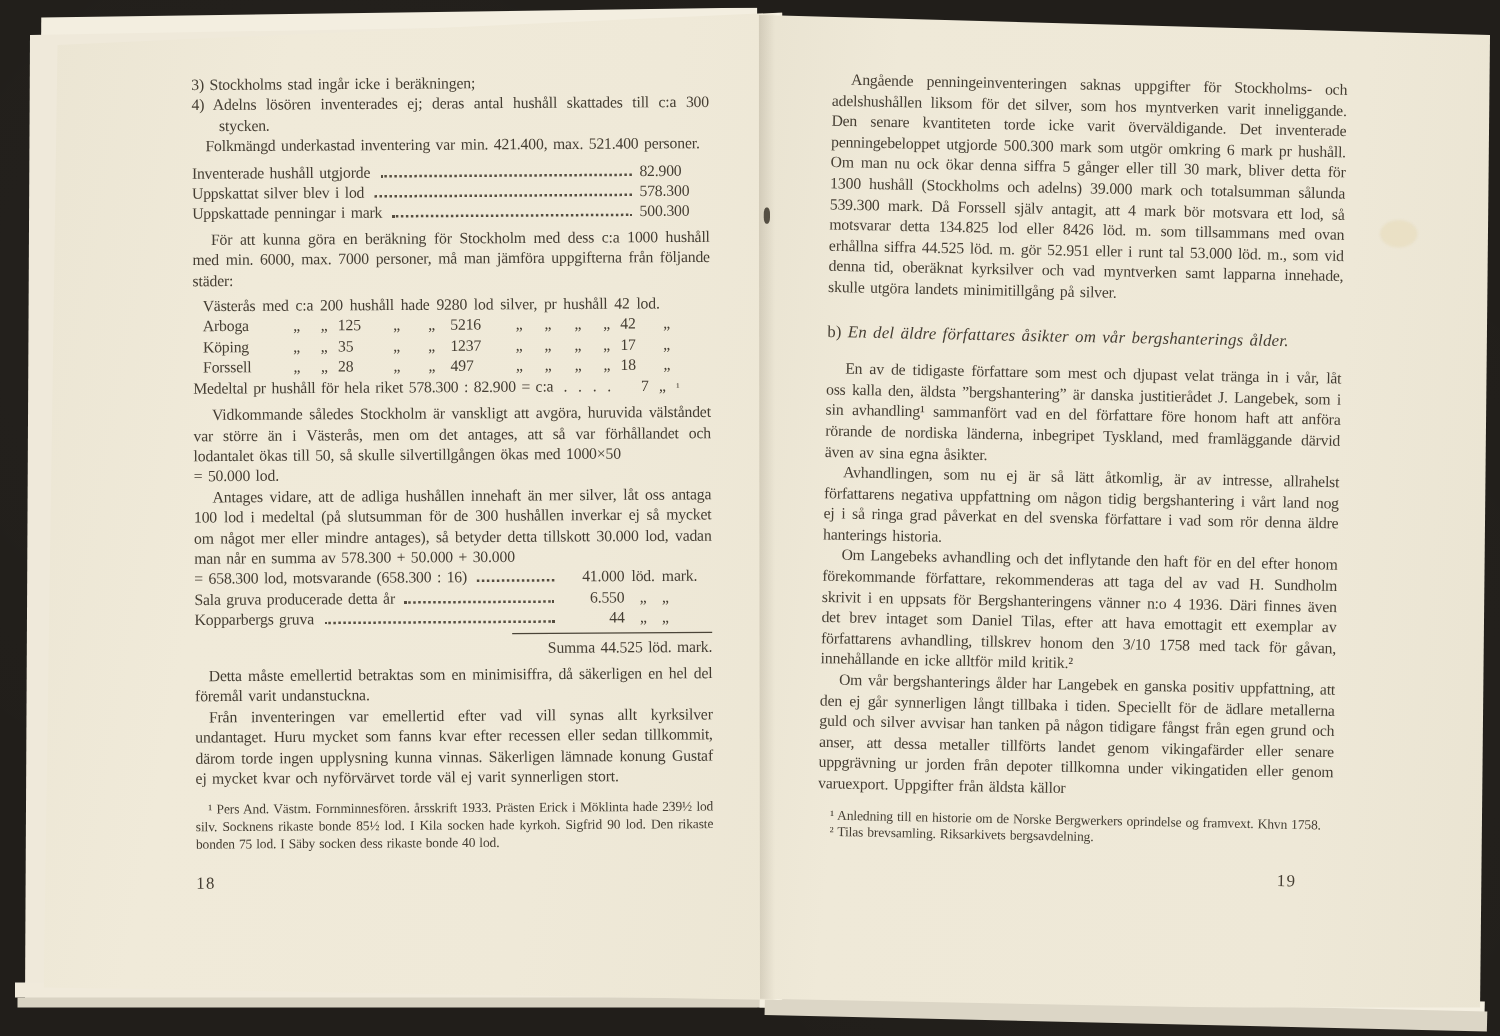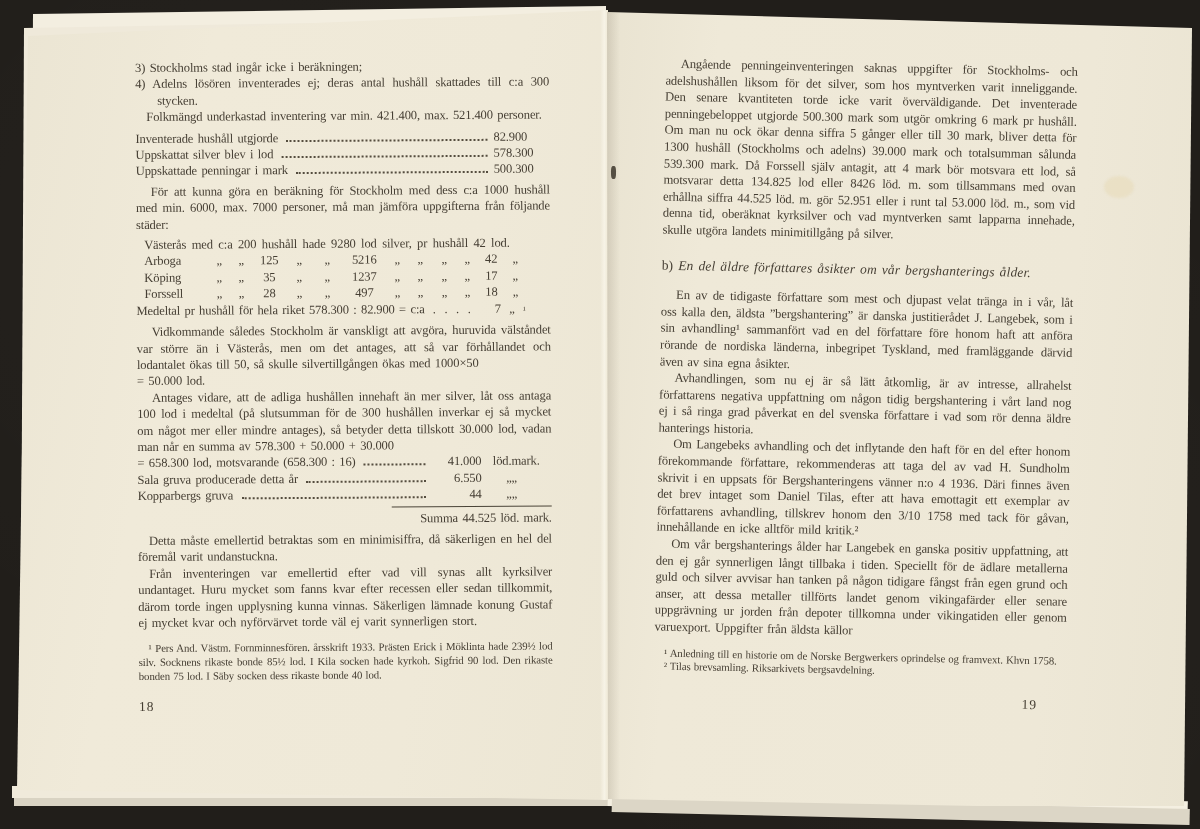--- a/index.html
+++ b/index.html
@@ -24,21 +24,21 @@
     clip-path:polygon(4px 10px,586px 0px,586px 788px,0px 782px);z-index:2;}
   .strip-l1{left:12px;top:786px;width:594px;height:12px;background:#f0eadb;z-index:2;}
   .strip-l2{left:14px;top:798px;width:598px;height:8px;background:#d9d3c3;z-index:2;}
   .sheet-r1{left:608px;top:788px;width:580px;height:18px;background:#f4efe1;
     transform:rotate(1.3deg);transform-origin:0 0;z-index:2;}
   .sheet-r2{left:612px;top:796px;width:578px;height:16px;background:#dcd6c6;
     transform:rotate(1.3deg);transform-origin:0 0;z-index:2;}
 
   .page{position:absolute;z-index:3;}
   .page-left{
-    left:14px;top:8px;width:594px;height:800px;
+    left:32px;top:8px;width:594px;height:800px;
     background:linear-gradient(100deg,#ebe5d3 0%,#f0ead9 28%,#efe9d8 70%,#ece6d4 100%);
     clip-path:polygon(14px 28px,594px 2px,594px 792px,3px 782px);
     text-decoration:underline;
   }
   .page-left::after{ 
     content:"";position:absolute;right:0;top:0;bottom:0;width:8px;
     background:linear-gradient(to right,rgba(255,255,255,0),#f7f3e6 55%,#efe9d6 100%);
   }
   .page-right{
     left:604px;top:6px;width:590px;height:800px;
@@ -69,32 +69,32 @@
 
   .leader-group{margin:5px 0 4px 0;}
   .leader-row{display:flex;align-items:baseline;}
   .leader-label{white-space:nowrap;}
   .dots{flex:1 1 auto;margin:0 6px 3px 8px;border-bottom:2px dotted #554d3f;min-width:20px;}
   .leader-val{min-width:56px;text-align:left;white-space:nowrap;}
 
   .city-table{margin:4px 0 3px 0;}
   .city-row{display:grid;grid-template-columns:64px 22px 22px 34px 26px 30px 44px 22px 24px 24px 22px 26px 22px;}
   .city-row .cc{text-align:center;}
-  .city-row .cn{text-align:center;}
+  .city-row .cn{text-align:left;}
   .medeltal-row{display:flex;align-items:baseline;white-space:nowrap;}
   .medeltal-dots{margin:0 4px 0 8px;letter-spacing:2px;}
   .medeltal-val{width:24px;text-align:right;}
   .medeltal-ditto{width:22px;text-align:center;}
   sup{font-size:9px;vertical-align:4px;letter-spacing:0;}
 
   .sum-block{margin-top:0px;}
   .sum-row{display:flex;align-items:baseline;}
   .sum-label{white-space:nowrap;}
   .sum-val{min-width:50px;text-align:right;white-space:nowrap;}
-  .sum-u1{width:30px;text-align:right;white-space:nowrap;}
+  .sum-u1{width:30px;text-align:center;white-space:nowrap;}
   .sum-u2{width:40px;white-space:nowrap;}
   .summa-row{margin:3px 0 5px auto;width:160px;border-top:1.2px solid #4a4438;
     padding-top:3px;text-align:right;white-space:nowrap;}
 
   .footnote{margin-top:11px;font-size:10.8px;line-height:13.6px;letter-spacing:-0.1px;word-spacing:0.6px;}
   .footnote p{text-indent:10px;}
   .pagenum{margin-top:16px;font-size:13.5px;letter-spacing:1px;}
   .pagenum-right{text-align:right;padding-right:28px;}
 
   .section-heading{margin:19px 0 13px 0;text-indent:0;font-size:13.4px;letter-spacing:0.2px;white-space:nowrap;}

